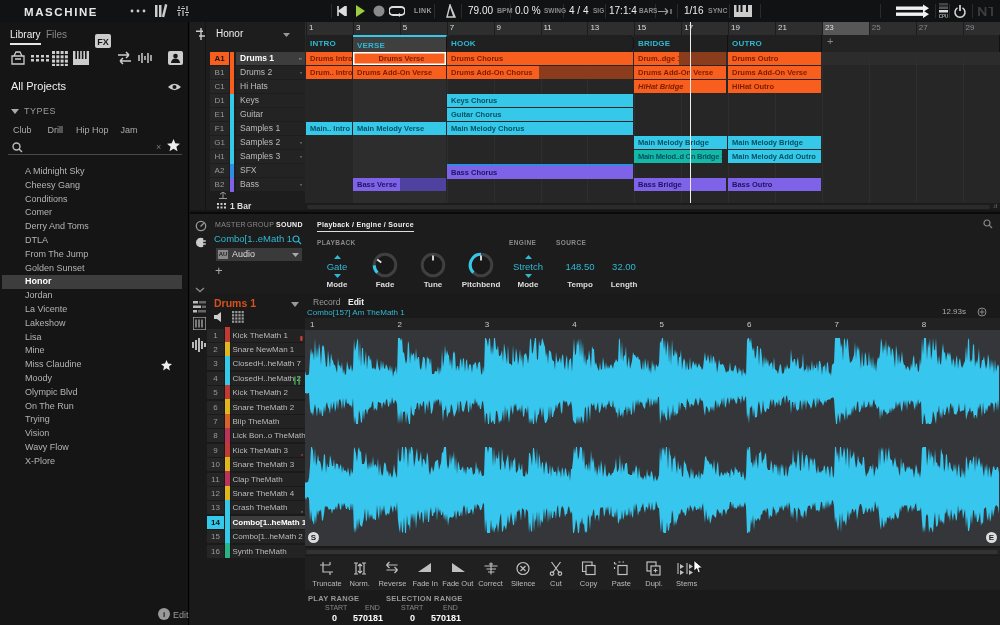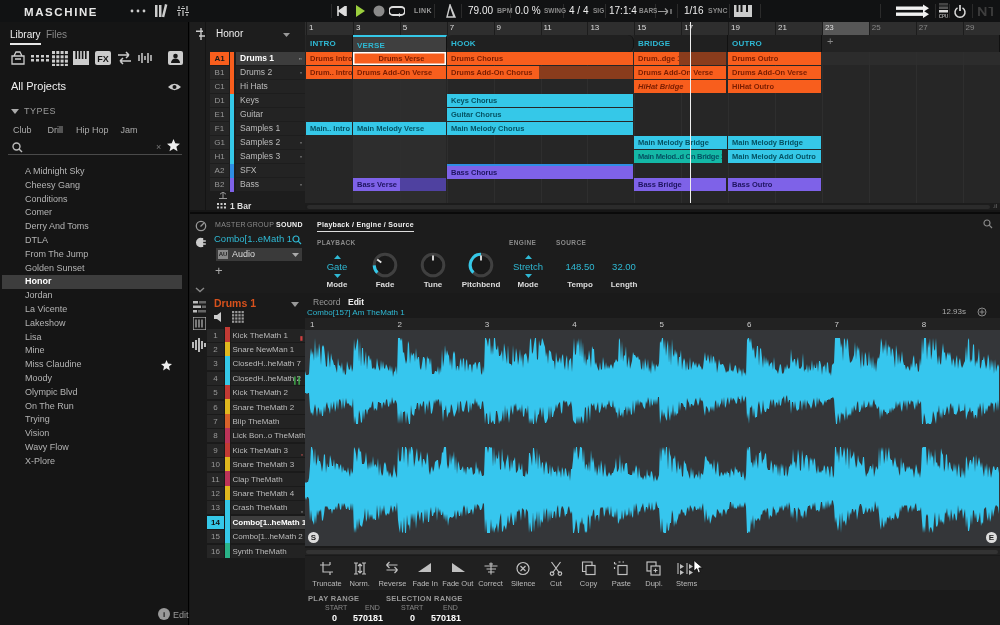--- a/index.html
+++ b/index.html
@@ -199,21 +199,21 @@
               <rect x="12.9" y="12.9" width="3" height="3"></rect>
             </g>
           </svg>
         </span>
         <span class="abs" style="left:73px;top:29px">
           <svg width="16" height="14">
             <rect x="0" y="0" width="16" height="14" fill="#ccc"></rect>
             <path d="M3.2,0 v8 M6.4,0 v8 M9.6,0 v8 M12.8,0 v8" stroke="#151515" stroke-width="1.6"></path>
           </svg>
         </span>
-        <span class="abs" style="left:95px;top:29px">
+        <span class="abs" style="left:95px;top:12px">
           <svg width="16" height="14">
             <rect x="0" y="0" width="16" height="14" rx="2" fill="#ccc"></rect>
             <text x="8" y="10.5" font-size="9" font-weight="bold" fill="#151515" text-anchor="middle">FX</text>
           </svg>
         </span>
         <span class="abs" style="left:116px;top:29px">
           <svg width="17" height="14">
             <path d="M2,4 H13 M13,4 l-3,-3 M13,4 l-3,3 M15,10 H4 M4,10 l3,-3 M4,10 l3,3" stroke="#ccc" stroke-width="1.5" fill="none"></path>
           </svg>
         </span>

